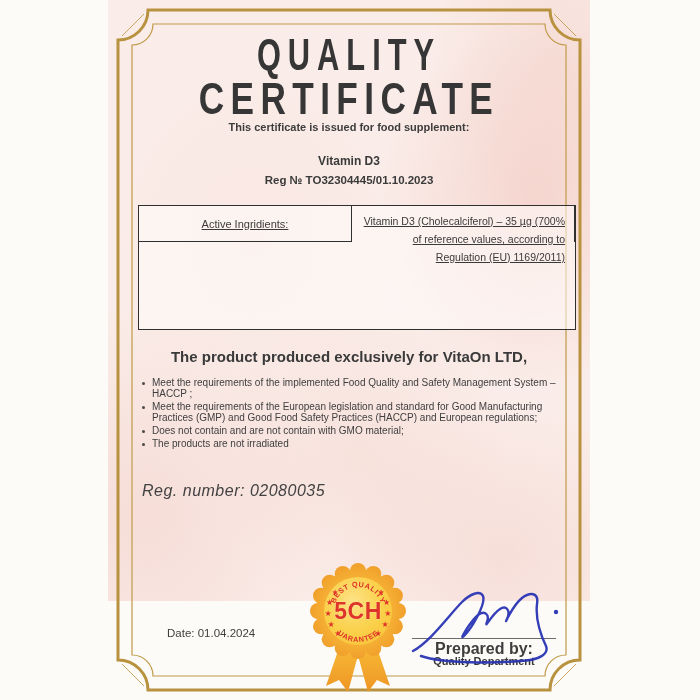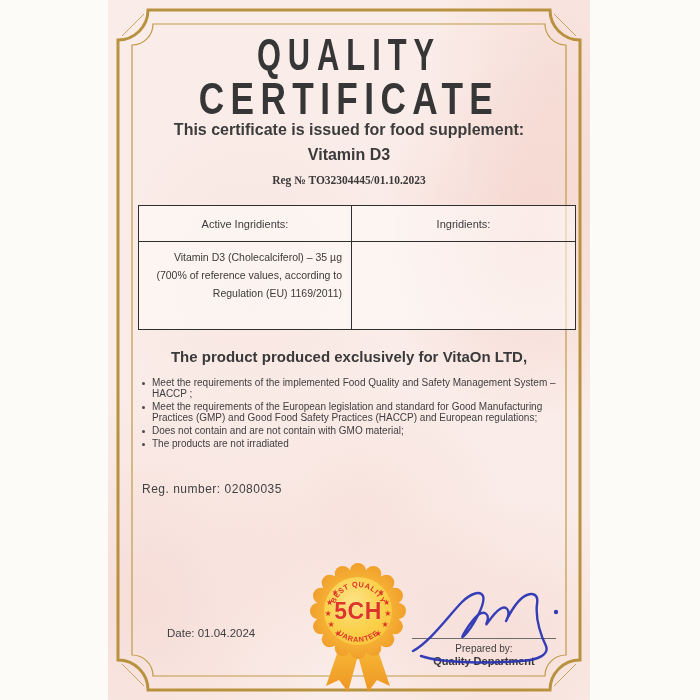--- a/index.html
+++ b/index.html
@@ -3,61 +3,61 @@
 <meta charset="utf-8">
 <style>
   html,body{margin:0;padding:0;}
   body{
     width:700px;height:700px;position:relative;overflow:hidden;
     background:#fcfbf8;
     font-family:"Liberation Sans","DejaVu Sans",sans-serif;
     color:#3a3a3a;
   }
   .page{
-    position:absolute;left:108px;top:0;width:482px;height:700px;
+    position:absolute;left:108px;top:0;width:482px;height:601px;
     background:
       radial-gradient(220px 260px at 88% 34%, rgba(238,178,168,.38), transparent 70%),
       radial-gradient(180px 230px at 93% 10%, rgba(240,194,184,.35), transparent 70%),
       radial-gradient(260px 300px at 8% 86%, rgba(238,186,176,.30), transparent 70%),
       radial-gradient(210px 210px at 52% 76%, rgba(241,198,188,.28), transparent 72%),
       radial-gradient(240px 210px at 82% 92%, rgba(240,190,180,.30), transparent 70%),
       radial-gradient(200px 240px at 30% 40%, rgba(244,210,200,.20), transparent 72%),
       #faece8;
   }
   .frame{position:absolute;left:0;top:0;}
   .abs{position:absolute;}
   .ctr{left:0;width:482px;text-align:center;}
   .title-line{
     font-weight:700;color:#363636;line-height:46px;font-size:44px;
     white-space:nowrap;
   }
   .t1{top:32px;letter-spacing:10px;transform:scaleX(.70);}
   .t2{top:76px;letter-spacing:8px;transform:scaleX(.80);}
-  .subtitle{top:121px;font-size:16px;font-weight:700;color:#3c3c3c;}
-  .prod{top:146px;font-size:16px;font-weight:700;}
-  .regline{top:174px;font-size:11.5px;font-weight:700;font-family:Liberation Serif, serif;}
+  .subtitle{top:121px;font-size:11px;font-weight:700;color:#3c3c3c;}
+  .prod{top:154px;font-size:12px;font-weight:700;}
+  .regline{top:174px;font-size:11.5px;font-weight:700;}
   .itable{
     left:30px;top:205px;width:438px;height:125px;box-sizing:border-box;
     border:1.6px solid #2f2f2f;background:rgba(255,253,251,.55);
-    display:grid;grid-template-columns:213px 1fr;grid-template-rows:36px 1fr;
+    display:grid;grid-template-columns:213px 1fr;grid-template-rows:36px 1fr;text-decoration:underline;
   }
   .itable .hcell{display:flex;align-items:center;justify-content:center;
     font-size:11px;color:#3c3c3c;border-bottom:1.6px solid #2f2f2f;box-sizing:border-box;}
   .itable .h1{border-right:1.6px solid #2f2f2f;}
   .itable .bcell{padding:6px 9px;font-size:10.5px;line-height:18px;box-sizing:border-box;}
   .itable .b1{border-right:1.6px solid #2f2f2f;text-align:right;}
   .note{top:348px;font-size:15px;font-weight:700;}
   .reqs{left:32px;top:377px;width:428px;}
   .req{display:flex;margin-bottom:2px;font-size:10px;line-height:11px;color:#3e3e3e;}
   .dot{flex:0 0 3px;width:3px;height:3px;border-radius:50%;background:#4a4a4a;margin:5px 7px 0 2px;}
-  .regnum{left:34px;top:482px;font-size:12px;letter-spacing:.5px;color:#424242;}
+  .regnum{left:34px;top:482px;font-size:16px;letter-spacing:.5px;color:#424242;font-style:italic;}
   .dateline{left:46px;top:627px;font-size:11.5px;color:#404040;margin-left:13px;}
   .sigline{left:304px;top:638px;width:144px;border-top:1px solid #6b6b6b;}
   .prepared{left:304px;top:643px;width:144px;text-align:center;}
-  .prepared .lbl{font-size:10px;font-weight:400;color:#3e3e3e;line-height:12px;}
+  .prepared .lbl{font-size:16px;font-weight:700;color:#3e3e3e;line-height:12px;}
   .prepared .dept{font-size:11px;font-weight:700;color:#383838;line-height:13px;}
   .badge{left:190px;top:553px;}
   .sig{left:292px;top:584px;z-index:5;}
 </style>
 </head>
 <body>
 
 <div class="page">
 
   <svg class="frame" width="482" height="700" viewBox="0 0 482 700">
@@ -73,21 +73,20 @@
 
   <div class="abs ctr title-line t1">QUALITY</div>
   <div class="abs ctr title-line t2">CERTIFICATE</div>
   <div class="abs ctr subtitle">This certificate is issued for food supplement:</div>
 
   <div class="abs ctr prod">Vitamin D3</div>
   <div class="abs ctr regline">Reg № TO32304445/01.10.2023</div>
 
   <div class="abs itable">
     <div class="hcell h1">Active Ingridients:</div>
-    <div class="hcell">Ingridients:</div>
     <div class="bcell b1">Vitamin D3 (Cholecalciferol) – 35 µg (700% of reference values, according to Regulation (EU) 1169/2011)</div>
   </div>
 
   <div class="abs ctr note">The product produced exclusively for VitaOn LTD,</div>
 
   <div class="abs reqs">
     <div class="req">
       <span class="dot"></span>
       <span>Meet the requirements of the implemented Food Quality and Safety Management System – HACCP ;</span>
     </div>

